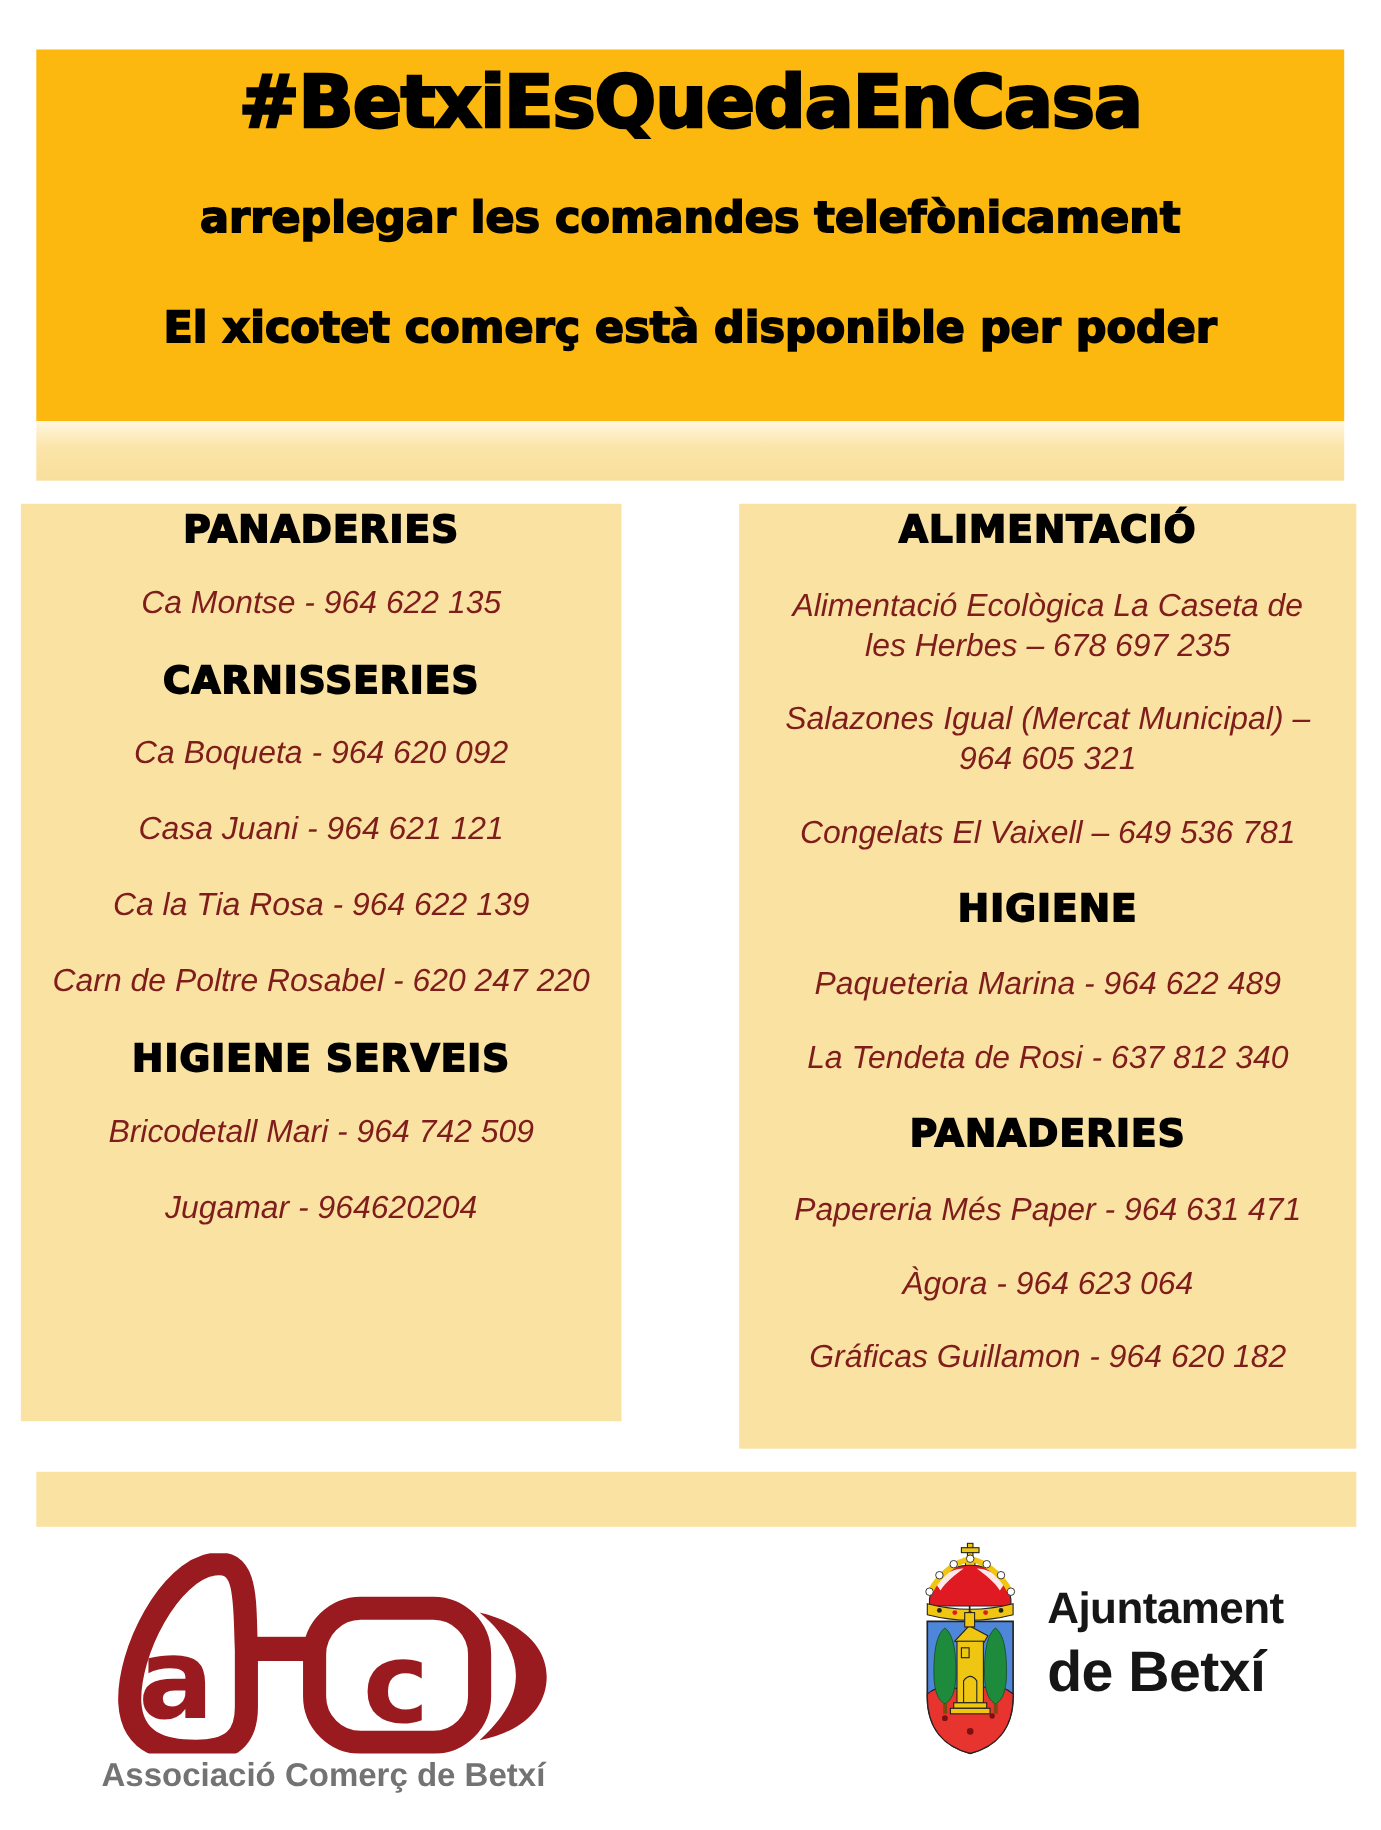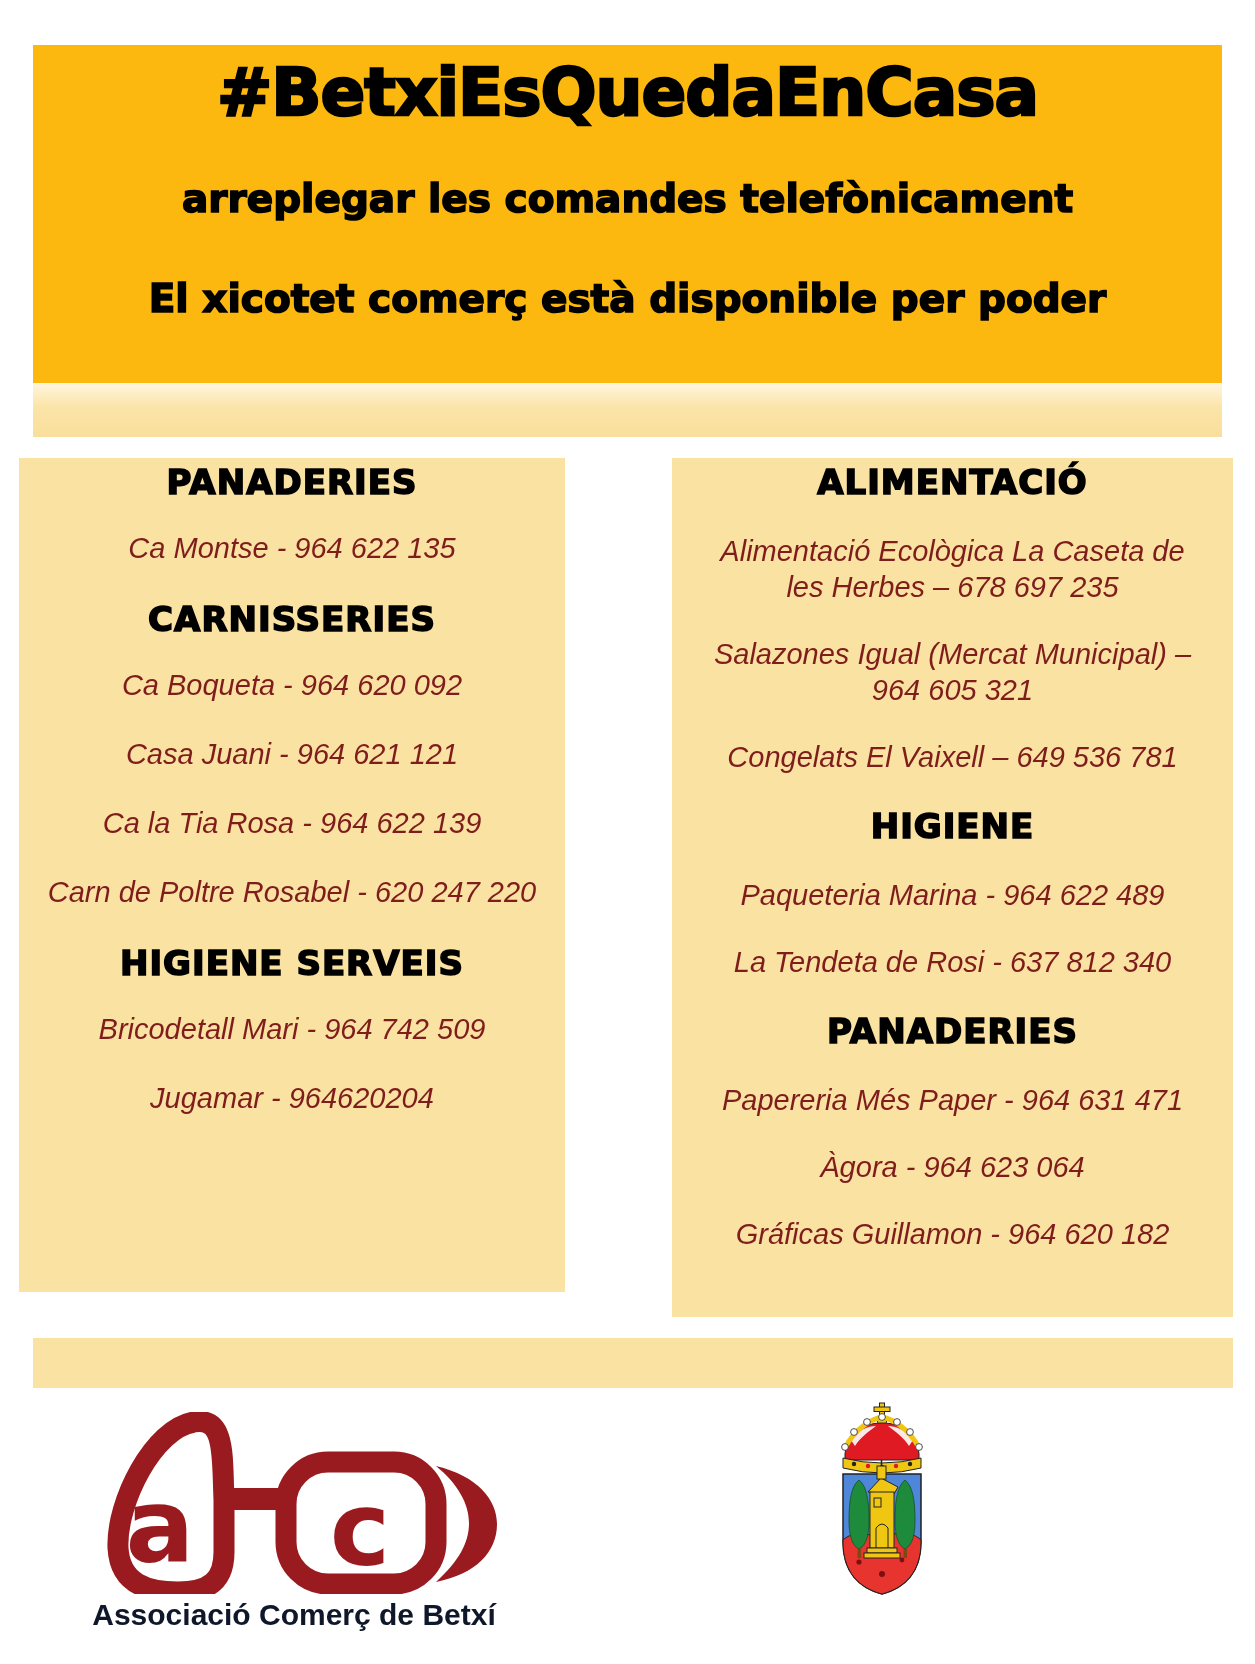--- a/index.html
+++ b/index.html
@@ -28,21 +28,21 @@
   .panel-left{left:19px;width:546px;height:834px;}
   .panel-right{left:672px;width:561px;height:859px;}
   .sec{font-size:34px;line-height:40px;-webkit-text-stroke:1.6px #000;letter-spacing:1px;}
   .entry{font-size:29px;line-height:36px;color:#7f1d1d;margin-left:auto;margin-right:auto;max-width:505px;font-style:italic;}
   .panel-left .sec{margin-bottom:28px;}
   .panel-left .entry{margin-bottom:33px;}
   .panel-right .sec{margin-bottom:31px;}
   .panel-right .entry{margin-bottom:31px;}
   
   .acb-logo{position:absolute;left:90px;top:1412px;width:408px;height:182px;}
-  .acb-label{position:absolute;left:90px;top:1598px;width:408px;text-align:center;font-size:30px;font-weight:bold;color:#0f172a;}
+  .acb-label{position:absolute;left:90px;top:1598px;width:408px;text-align:center;font-size:30px;font-weight:bold;color:#737373;}
   .crest{position:absolute;left:824px;top:1402px;width:116px;height:198px;}
   .ajuntament{position:absolute;left:952px;top:1440px;color:#161616;}
   .aj1{font-size:40px;line-height:44px;font-weight:bold;letter-spacing:-0.5px;}
   .aj2{font-size:52px;line-height:56px;font-weight:bold;margin-top:8px;letter-spacing:-0.5px;}
 </style>
 </head>
 <body>
 
 <div class="poster">
 
@@ -136,14 +136,18 @@
     <path d="M 44,90 L 57,76 L 74,85 L 70,92 Z" style="fill:var(--crest_gold,#EFC712)" stroke="#222" stroke-width="1"></path>
     <rect x="53" y="64" width="9" height="13" style="fill:var(--crest_gold,#EFC712)" stroke="#222" stroke-width="1"></rect>
     <line x1="57.5" y1="58" x2="57.5" y2="64" stroke="#222" stroke-width="1.5"></line>
     <rect x="46" y="90" width="24" height="56" style="fill:var(--crest_gold,#EFC712)" stroke="#222" stroke-width="1"></rect>
     <rect x="50" y="96" width="7" height="9" fill="none" stroke="#222" stroke-width="1"></rect>
     <path d="M 52,146 L 52,126 Q 58,118 64,126 L 64,146 Z" style="fill:var(--crest_gold,#EFC712)" stroke="#222" stroke-width="1"></path>
     <rect x="43" y="146" width="30" height="5" style="fill:var(--crest_gold,#EFC712)" stroke="#222" stroke-width="1"></rect>
     <rect x="40" y="151" width="36" height="5" style="fill:var(--crest_gold,#EFC712)" stroke="#222" stroke-width="1"></rect>
   </svg>
 
+  <div class="ajuntament">
+    <div class="aj1">Ajuntament</div>
+    <div class="aj2">de Betxí</div>
+  </div>
 
 </div>
 
 </body></html>

